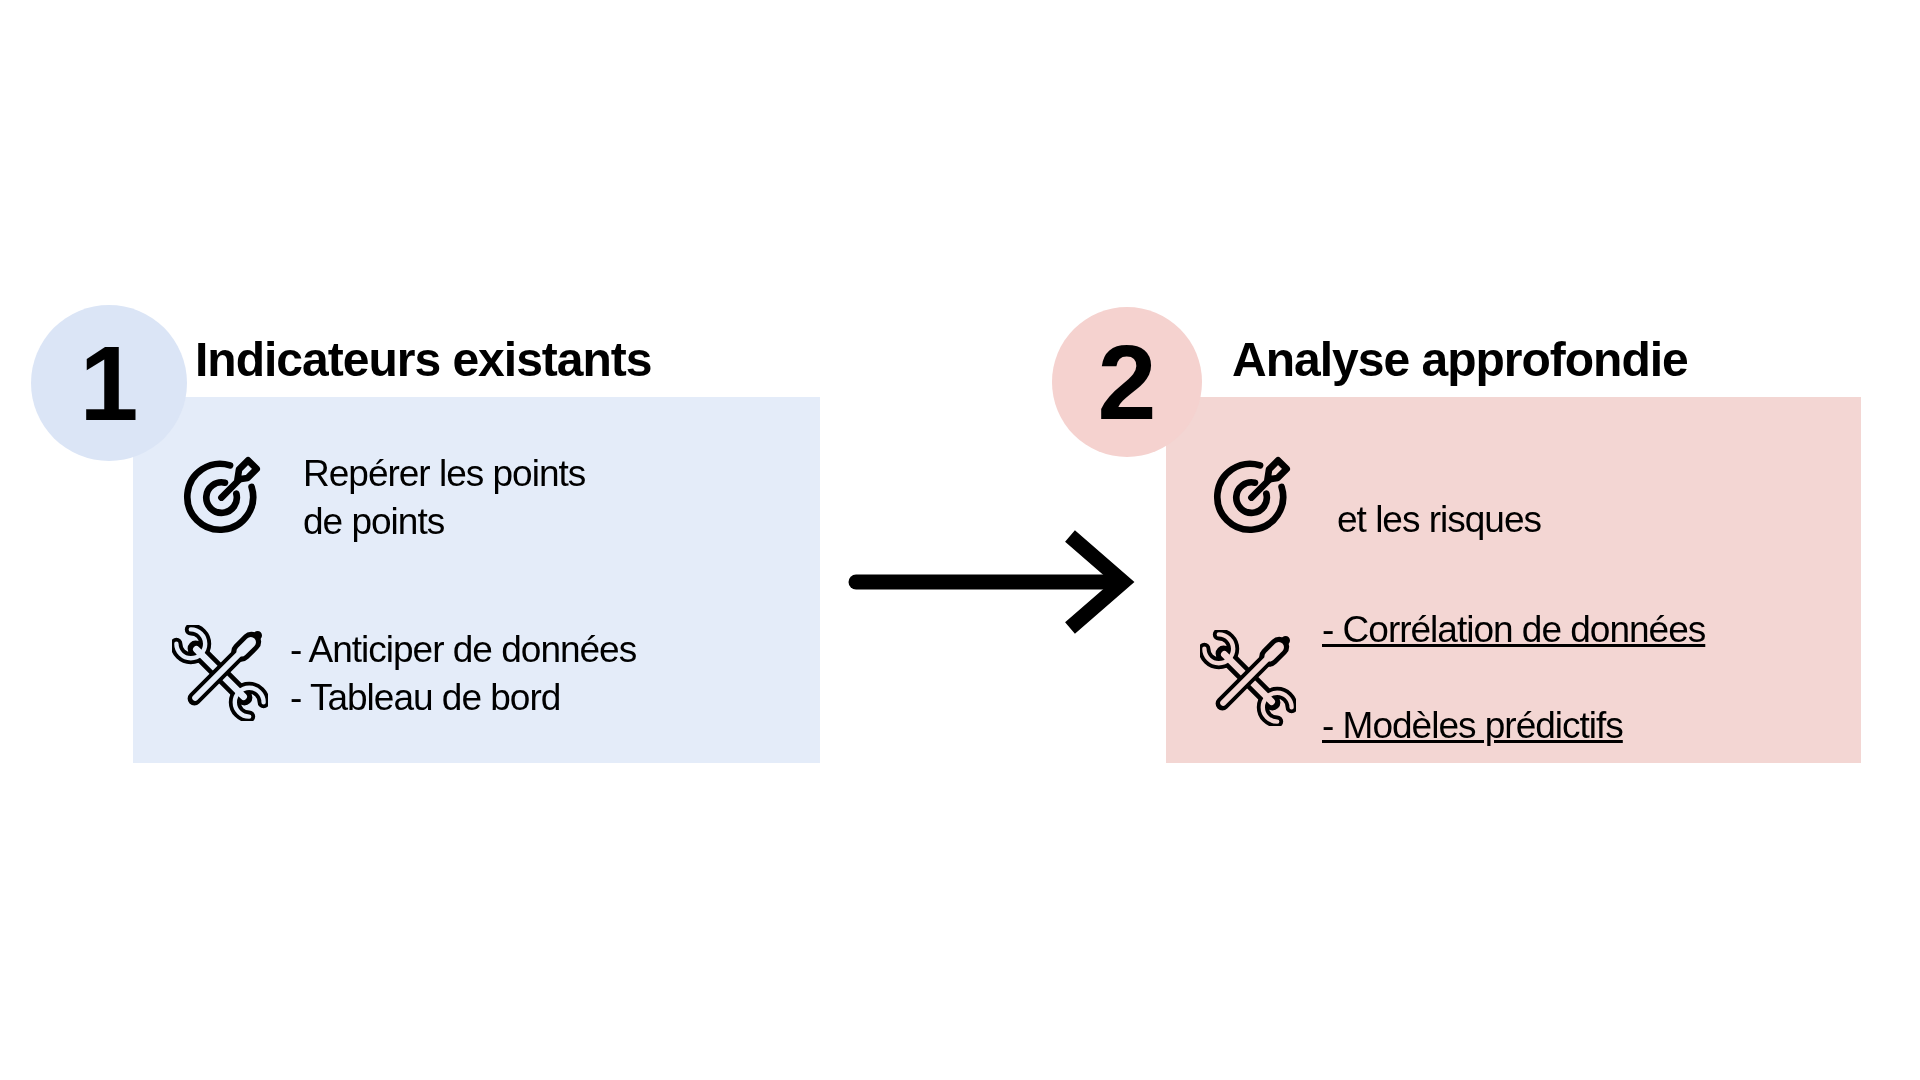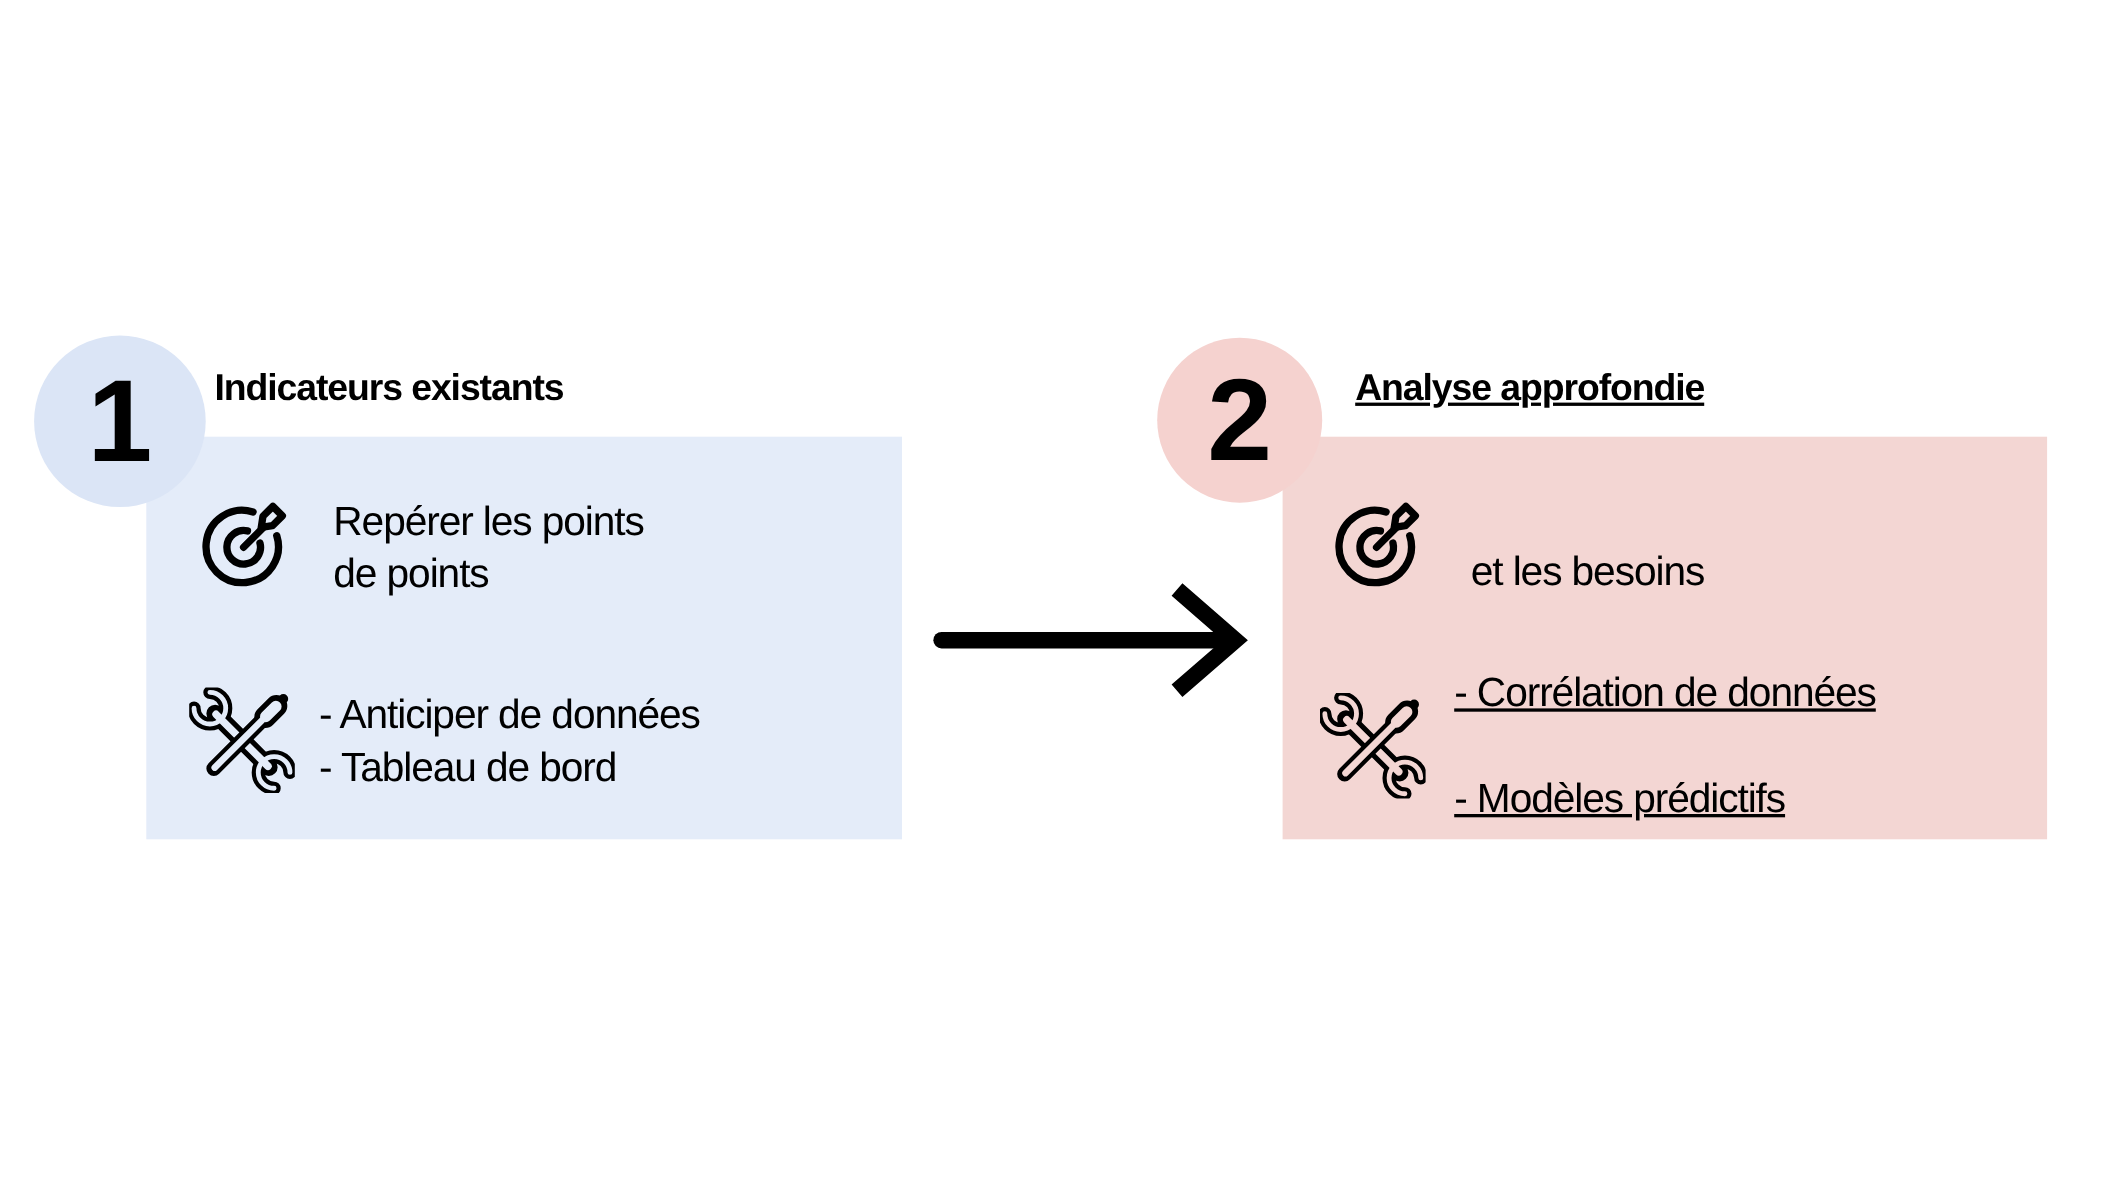--- a/index.html
+++ b/index.html
@@ -6,21 +6,21 @@
   .canvas{
     position:relative;width:1920px;height:1080px;overflow:hidden;
     font-family:"Liberation Sans",sans-serif;color:#000;background:#fff;
   }
   .num-circle{
     position:absolute;border-radius:50%;
     display:flex;align-items:center;justify-content:center;z-index:3;
   }
   .num{font-size:106px;font-weight:700;line-height:1;}
   .step-title{
-    position:absolute;margin:0;font-size:34px;font-weight:700;
+    position:absolute;margin:0;font-size:48px;font-weight:700;
     letter-spacing:-1px;line-height:1;white-space:nowrap;z-index:2;
   }
   .box{position:absolute;z-index:1;}
   .icon{position:absolute;z-index:2;display:block;}
   .icon svg{display:block;width:100%;height:100%;}
   .body-text{
     position:absolute;margin:0;font-size:37px;line-height:48px;
     letter-spacing:-1px;white-space:nowrap;z-index:2;
   }
   .arrow{position:absolute;z-index:2;}
@@ -29,21 +29,21 @@
   
   #c1{left:31px;top:305px;width:156px;height:156px;}
   #t1{left:195px;top:336px;}
   #b1{left:133px;top:397px;width:687px;height:366px;}
   #tg1{left:176px;top:447px;width:94px;height:94px;}
   #tx1{left:303px;top:450px;}
   #tl1{left:172px;top:625px;width:96px;height:96px;}
   #ls1{left:290px;top:626px;}
   
   #c2{left:1052px;top:307px;width:150px;height:150px;}
-  #t2{left:1232px;top:336px;text-decoration:underline;}
+  #t2{left:1232px;top:336px;}
   #b2{left:1166px;top:397px;width:695px;height:366px;}
   #tg2{left:1206px;top:447px;width:94px;height:94px;}
   #tx2{left:1337px;top:448px;}
   #tl2{left:1200px;top:630px;width:96px;height:96px;}
   #ls2{left:1322px;top:606px;text-decoration:underline;}
   #arrow{left:839px;top:524px;width:300px;height:116px;}
 </style>
 </head>
 <body>
 
@@ -109,21 +109,21 @@
     <span id="tg2" class="icon">
       <svg viewBox="0 0 24 24" fill="none" stroke="#000" stroke-width="1.7" stroke-linecap="round" stroke-linejoin="round">
         <path d="M13.8 4.7 A8.4 8.4 0 1 0 19.3 10.2"></path>
         <path d="M12.5 9.1 A3.9 3.9 0 1 0 15.4 11.9"></path>
         <path d="M11.6 12.9 L16.2 8.3"></path>
         <path d="M15.7 8.3 L16.1 5.7 L18.4 3.4 L20.6 5.6 L18.3 7.9 Z"></path>
       </svg>
     </span>
     <p id="tx2" class="body-text">
       <br>
-      <span>et les besoins</span>
+      <span>et les risques</span>
     </p>
 
     <span id="tl2" class="icon">
       <svg viewBox="0 0 24 24" fill="none" stroke-linecap="round" stroke-linejoin="round">
         <path class="ink" d="M5.9 5.9 L18.1 18.1" stroke-width="4"></path>
         <path class="ink" d="M4.7 1.1 A3.6 3.6 0 1 1 1.1 4.7" stroke-width="3"></path>
         <path class="ink" d="M22.9 19.3 A3.6 3.6 0 1 0 19.3 22.9" stroke-width="3"></path>
         <path class="hole" d="M6.1 6.1 L17.9 17.9" stroke-width="1.7"></path>
         <path class="hole" d="M4.7 1.1 A3.6 3.6 0 1 1 1.1 4.7" stroke-width="1.1"></path>
         <path class="hole" d="M22.9 19.3 A3.6 3.6 0 1 0 19.3 22.9" stroke-width="1.1"></path>

